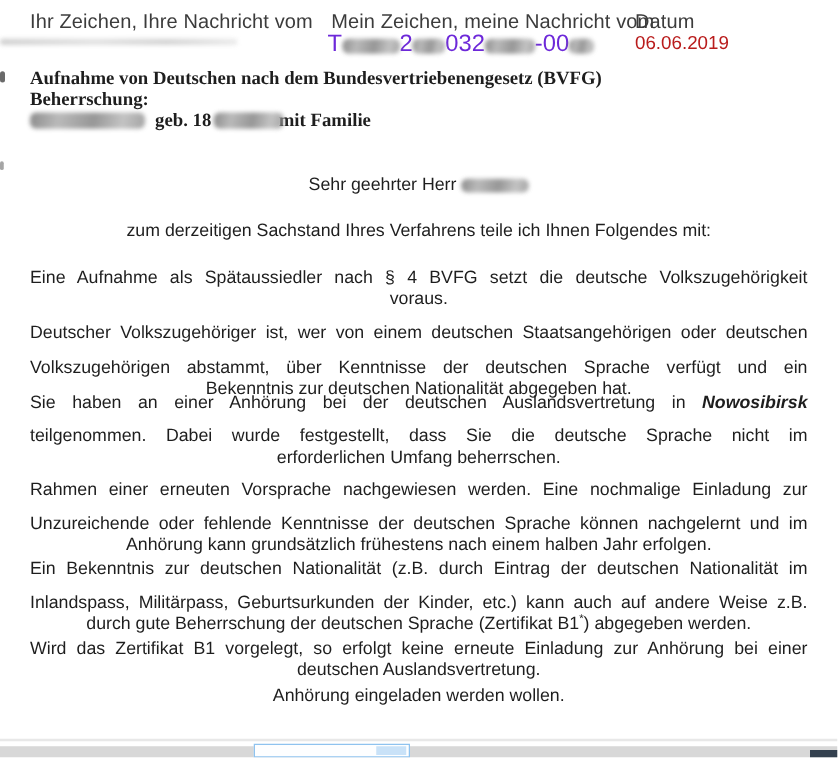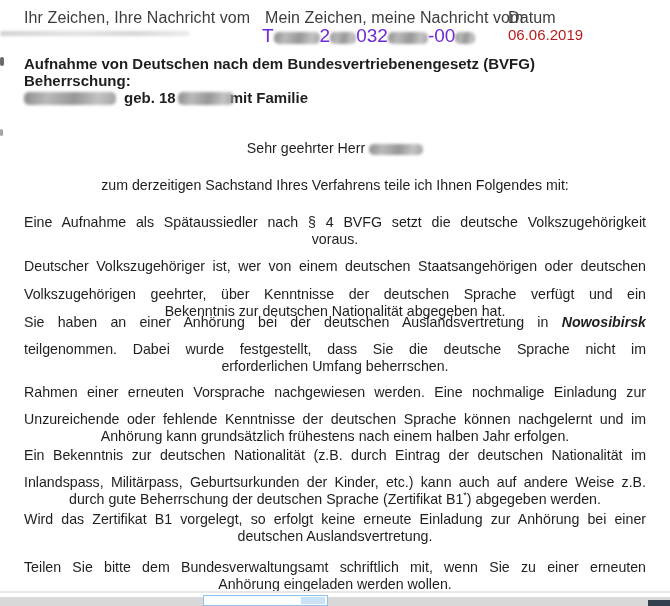--- a/index.html
+++ b/index.html
@@ -72,39 +72,39 @@
   <div class="abs smudge-line" style="left:0px; top:31px; width:190px; height:5px;"></div>
 
   <div class="abs ref-line" style="left:262px; top:25px;">
     <span>T</span><span class="smudge" style="width:46px; height:12px;"></span><span>2</span><span class="smudge" style="width:26px; height:12px;"></span><span>032</span><span class="smudge" style="width:40px; height:12px;"></span><span>-00</span><span class="smudge" style="width:20px; height:12px;"></span>
   </div>
   <div class="abs hdr-value" style="left:508px; top:26px;">06.06.2019</div>
 
   <div class="abs edge-mark" style="left:0; top:57px; width:4px; height:9px;"></div>
   <div class="abs edge-mark" style="left:0; top:129px; width:3px; height:7px; opacity:.6;"></div>
 
-  <div class="abs subject" style="left:24px; top:55px;">
+  <div class="abs subject" style="left:24px; top:55px;font-family:Liberation Serif, serif;">
     <div>Aufnahme von Deutschen nach dem Bundesvertriebenengesetz (BVFG)</div>
     <div>Beherrschung:</div>
     <div>
       <span class="smudge" style="width:92px; height:13px; margin-right:8px;"></span><span>geb. 18</span><span class="smudge" style="width:56px; height:13px; margin:0 0 0 2px; margin-right:-4px;"></span><span>mit Familie</span>
     </div>
   </div>
 
   <div class="abs bodyblock ll" style="top:140px;">
     <span>Sehr geehrter Herr</span><span class="smudge" style="width:54px; height:11px; margin-left:4px;"></span>
   </div>
 
   <div class="abs bodyblock ll" style="top:177px;">zum derzeitigen Sachstand Ihres Verfahrens teile ich Ihnen Folgendes mit:</div>
 
   <div class="abs bodyblock" style="top:204px;">
     <div class="jl">Eine Aufnahme als Spätaussiedler nach § 4 BVFG setzt die deutsche Volkszugehörigkeit</div>
     <div class="ll">voraus.</div>
     <div class="jl">Deutscher Volkszugehöriger ist, wer von einem deutschen Staatsangehörigen oder deutschen</div>
-    <div class="jl">Volkszugehörigen geehrter, über Kenntnisse der deutschen Sprache verfügt und ein</div>
+    <div class="jl">Volkszugehörigen abstammt, über Kenntnisse der deutschen Sprache verfügt und ein</div>
     <div class="ll">Bekenntnis zur deutschen Nationalität abgegeben hat.</div>
   </div>
 
   <div class="abs bodyblock" style="top:304px;">
     <div class="jl">
       <span>Sie haben an einer Anhörung bei der deutschen Auslandsvertretung in</span>
       <span class="bi">Nowosibirsk</span>
     </div>
     <div class="jl">teilgenommen. Dabei wurde festgestellt, dass Sie die deutsche Sprache nicht im</div>
     <div class="ll">erforderlichen Umfang beherrschen.</div>
@@ -123,21 +123,20 @@
       <span>durch gute Beherrschung der deutschen Sprache (Zertifikat B1</span><sup class="fn">*</sup><span>) abgegeben werden.</span>
     </div>
   </div>
 
   <div class="abs bodyblock" style="top:501px;">
     <div class="jl">Wird das Zertifikat B1 vorgelegt, so erfolgt keine erneute Einladung zur Anhörung bei einer</div>
     <div class="ll">deutschen Auslandsvertretung.</div>
   </div>
 
   <div class="abs bodyblock" style="top:549px;">
-    <div class="jl">Teilen Sie bitte dem Bundesverwaltungsamt schriftlich mit, wenn Sie zu einer erneuten</div>
     <div class="ll">Anhörung eingeladen werden wollen.</div>
   </div>
 
   <div class="abs page-edge-line" style="left:0; top:591px; width:670px; height:2px;"></div>
   <div class="abs bottom-bar"></div>
   <div class="abs focused-box">
     <div class="focused-box-segment"></div>
   </div>
   <div class="abs taskbar-item"></div>
 

